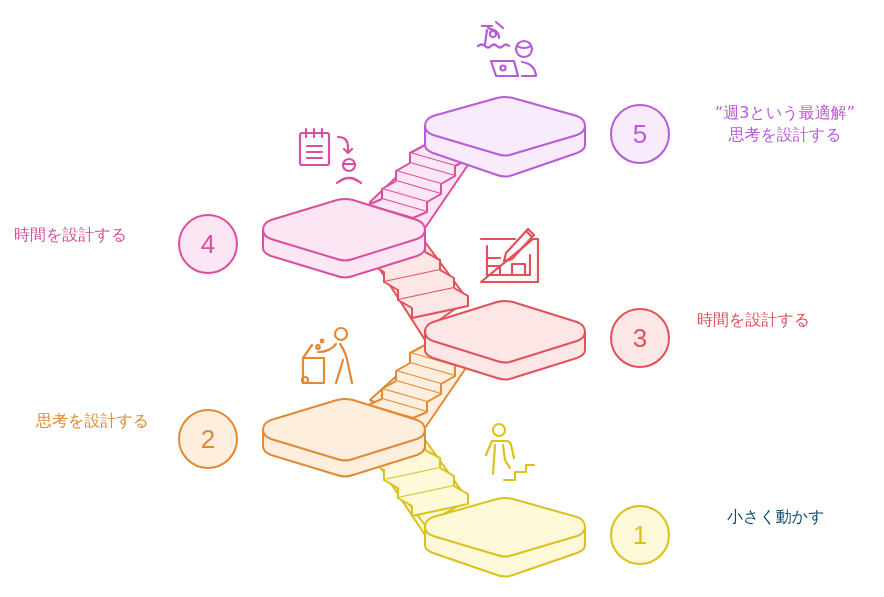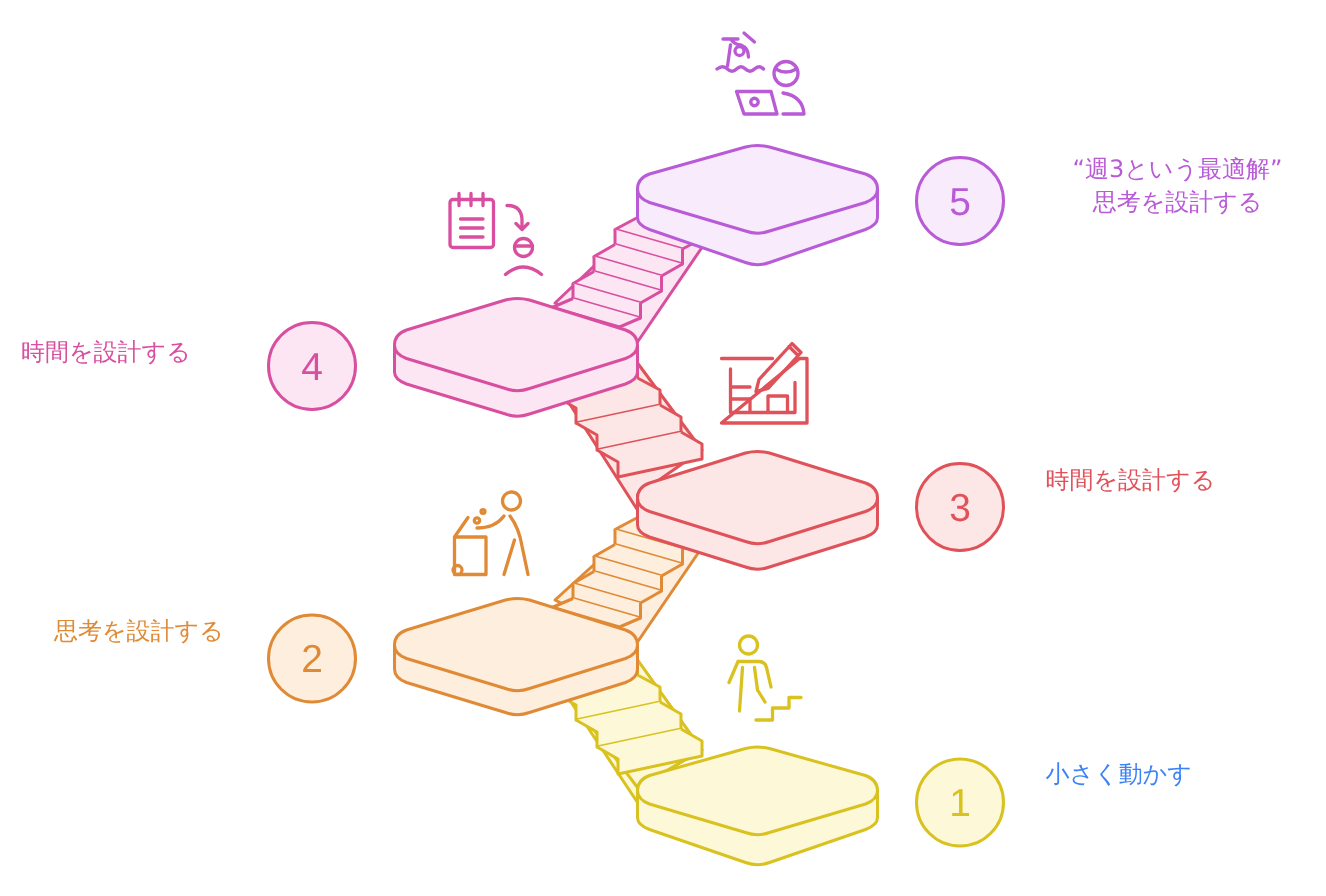--- a/index.html
+++ b/index.html
@@ -150,15 +150,15 @@
 </div>
 <div class="label" style="left:14px;top:224px;color:#d94fa0;">
   <span>時間を設計する</span>
 </div>
 <div class="label" style="left:697px;top:309px;color:#e0525a;">
   <span>時間を設計する</span>
 </div>
 <div class="label" style="left:36px;top:410px;color:#e08a35;">
   <span>思考を設計する</span>
 </div>
-<div class="label" style="left:697px;top:506px;color:#3b82f6;font-family:Liberation Mono, monospace;">
+<div class="label" style="left:727px;top:506px;color:#0c4a6e;">
   <span>小さく動かす</span>
 </div>
 
 </body></html>

